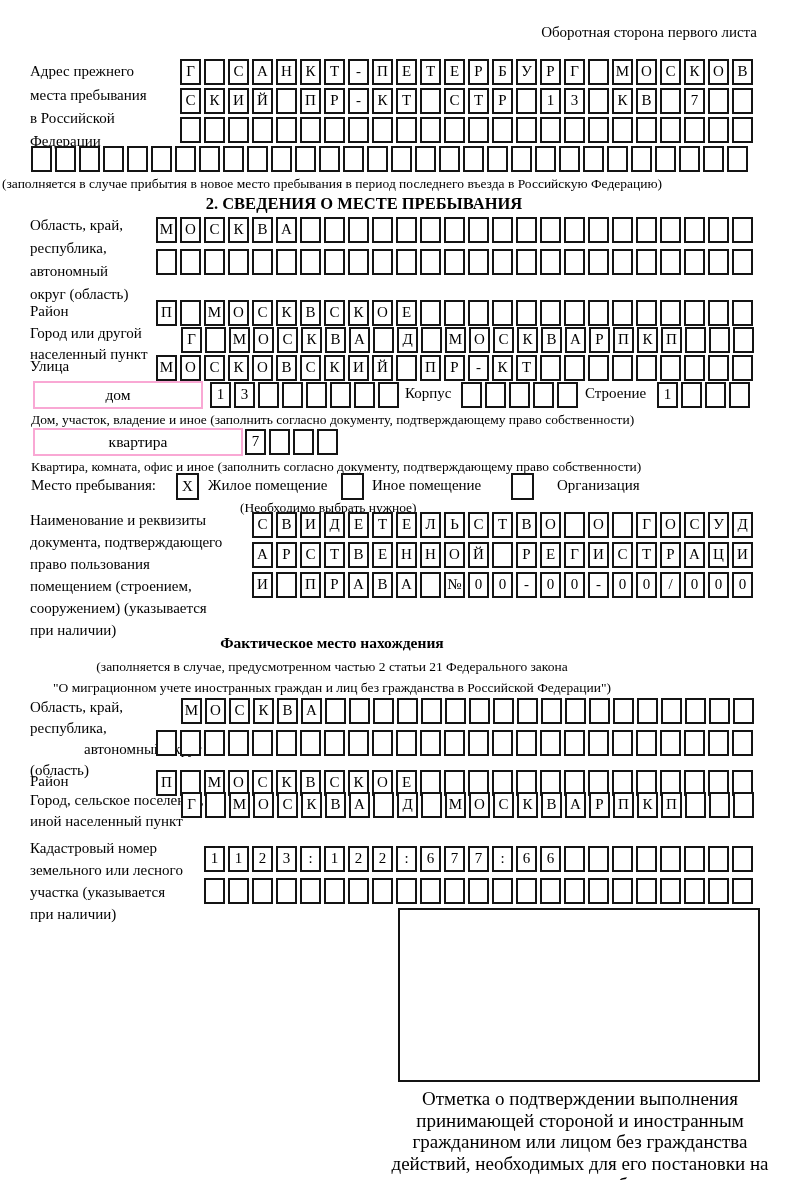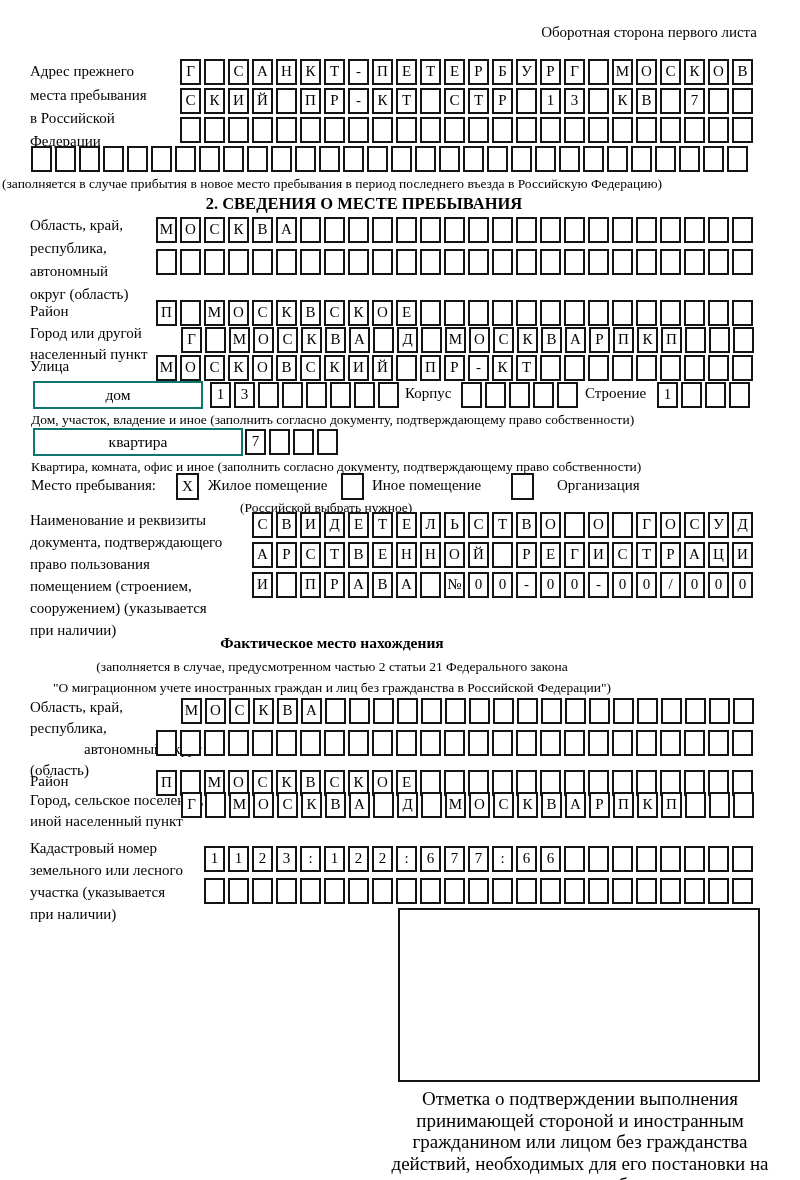--- a/index.html
+++ b/index.html
@@ -12,21 +12,21 @@
   .note { font-size:13.5px; white-space:nowrap; }
   .title { font-size:16.5px; font-weight:bold; white-space:nowrap; }
   .center { width:664px; left:0; text-align:center; }
   .cellrow { display:flex; gap:3px; }
   .cell {
     width:21px; height:26px; box-sizing:border-box; border:2px solid #141414;
     font-size:15px; line-height:21px; text-align:center; flex:0 0 auto;
     background:#fff;
   }
   .longbox {
-    box-sizing:border-box; border:2px solid #0f766e; height:28px;
+    box-sizing:border-box; border:2px solid #f9a8d4; height:28px;
     display:flex; align-items:center; justify-content:center; font-size:15.5px;
     background:#fff;
   }
   .checkbox {
     width:23px; height:27px; box-sizing:border-box; border:2px solid #141414;
     font-size:15px; line-height:22px; text-align:center; background:#fff;
   }
   .bigbox { box-sizing:border-box; border:2.5px solid #141414; background:#fff; }
   .caption { font-size:19px; line-height:21.5px; text-align:center; }
 </style>
@@ -340,21 +340,21 @@
     </div>
   <div class="abs note" style="left:31px; top:459px;">Квартира, комната, офис и иное (заполнить согласно документу, подтверждающему право собственности)</div>
 
   <div class="abs lbl" style="left:31px; top:477px;">Место пребывания:</div>
   <div class="abs checkbox" style="left:176px; top:473px;">X</div>
   <div class="abs lbl" style="left:208px; top:477px;">Жилое помещение</div>
   <div class="abs checkbox" style="left:341px; top:473px;"></div>
   <div class="abs lbl" style="left:372px; top:477px;">Иное помещение</div>
   <div class="abs checkbox" style="left:511px; top:473px;"></div>
   <div class="abs lbl" style="left:557px; top:477px;">Организация</div>
-  <div class="abs note" style="left:240px; top:500px;">(Российской выбрать нужное)</div>
+  <div class="abs note" style="left:240px; top:500px;">(Необходимо выбрать нужное)</div>
 
   <div class="abs lbl" style="left:30px; top:512px;">Наименование и реквизиты</div>
   <div class="abs lbl" style="left:30px; top:534px;">документа, подтверждающего</div>
   <div class="abs lbl" style="left:30px; top:556px;">право пользования</div>
   <div class="abs lbl" style="left:30px; top:578px;">помещением (строением,</div>
   <div class="abs lbl" style="left:30px; top:600px;">сооружением) (указывается</div>
   <div class="abs lbl" style="left:30px; top:622px;">при наличии)</div>
   <div class="abs cellrow" style="left:252px; top:512px;">
       <div class="cell">С</div>
       <div class="cell">В</div>

